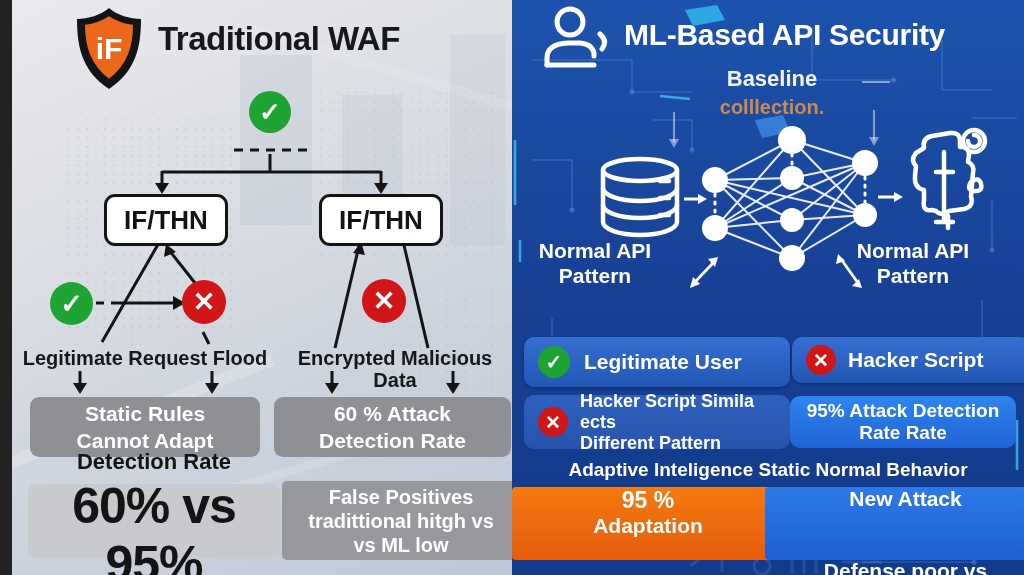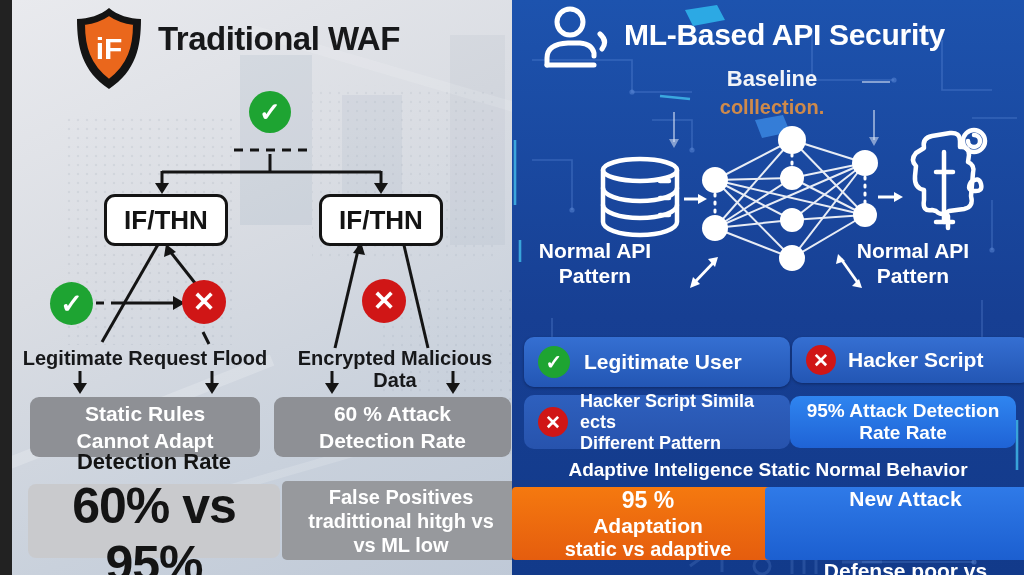--- a/index.html
+++ b/index.html
@@ -344,21 +344,20 @@
         <div>95% Attack Detection</div>
         <div>Rate Rate</div>
       </div>
     </div>
 
     <div class="abs adaptive">Adaptive Inteligence Static Normal Behavior</div>
 
     <div class="abs bottom-box o-box" style="left:0;top:487px;width:250px">
       <span class="l1">95 %</span>
       <span class="l2">Adaptation</span>
-      <span class="l3">static vs adaptive</span>
     </div>
     <div class="abs bottom-box nb-box" style="left:253px;top:487px;width:259px">
       <span class="l2">New Attack</span>
       <span class="l2">Defense poor vs</span>
       <span class="l2">vs excellent</span>
     </div>
   </div>
 </div>
 
 </body></html>

